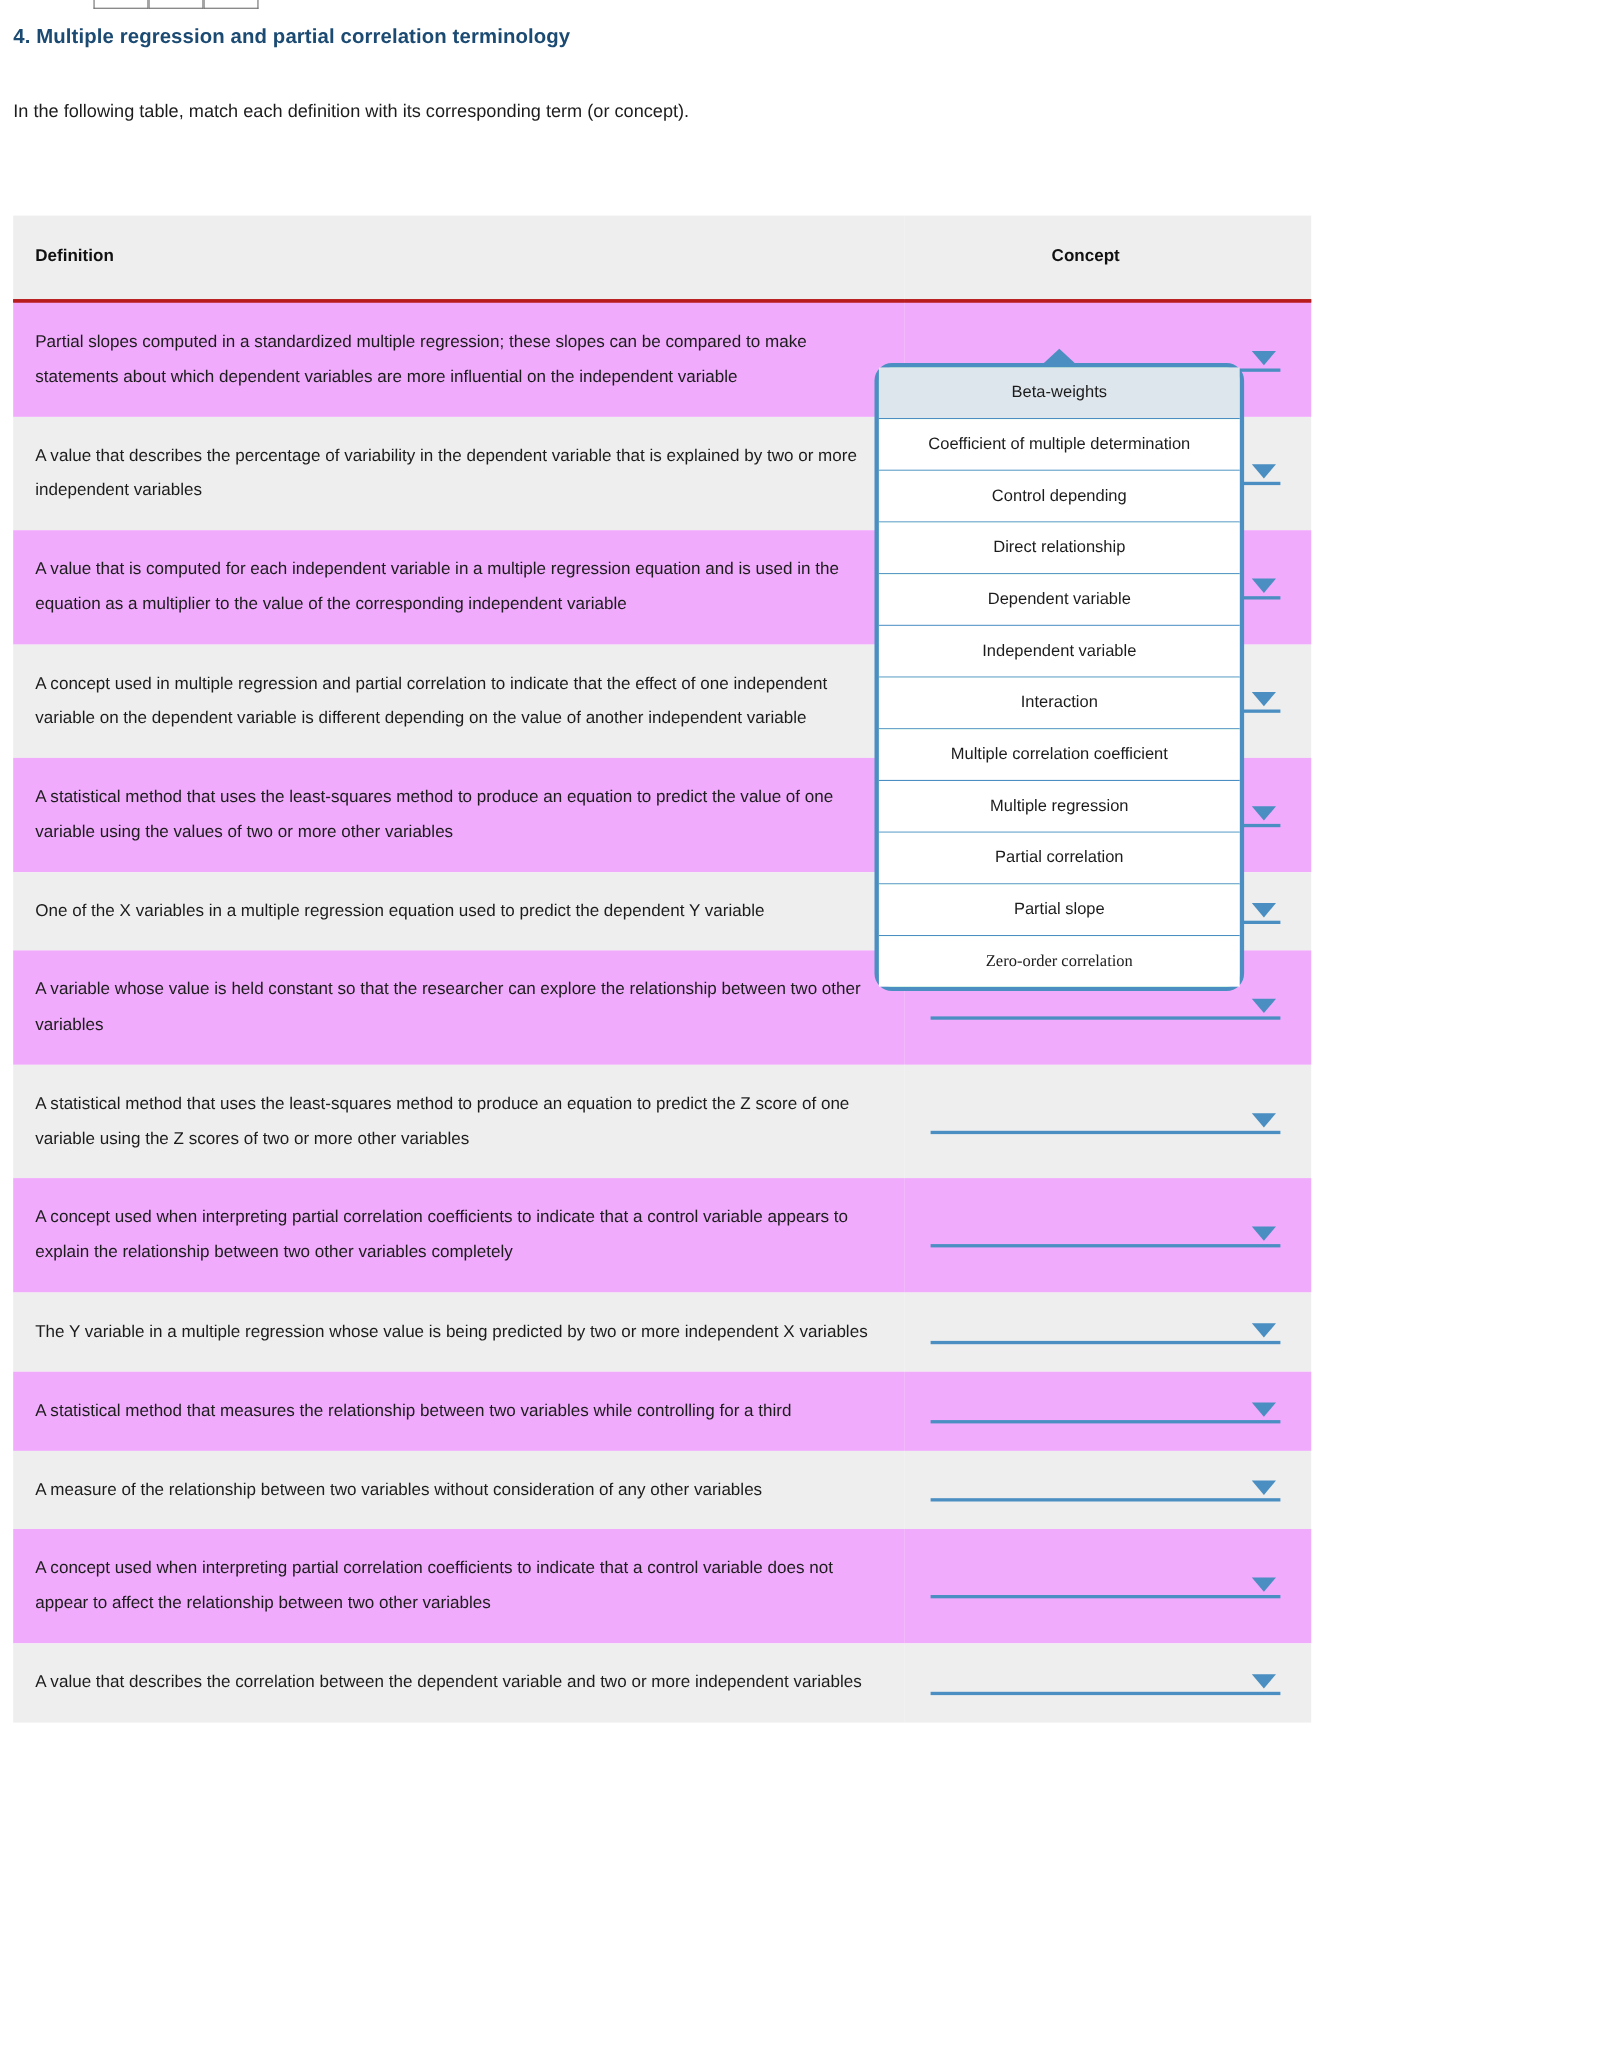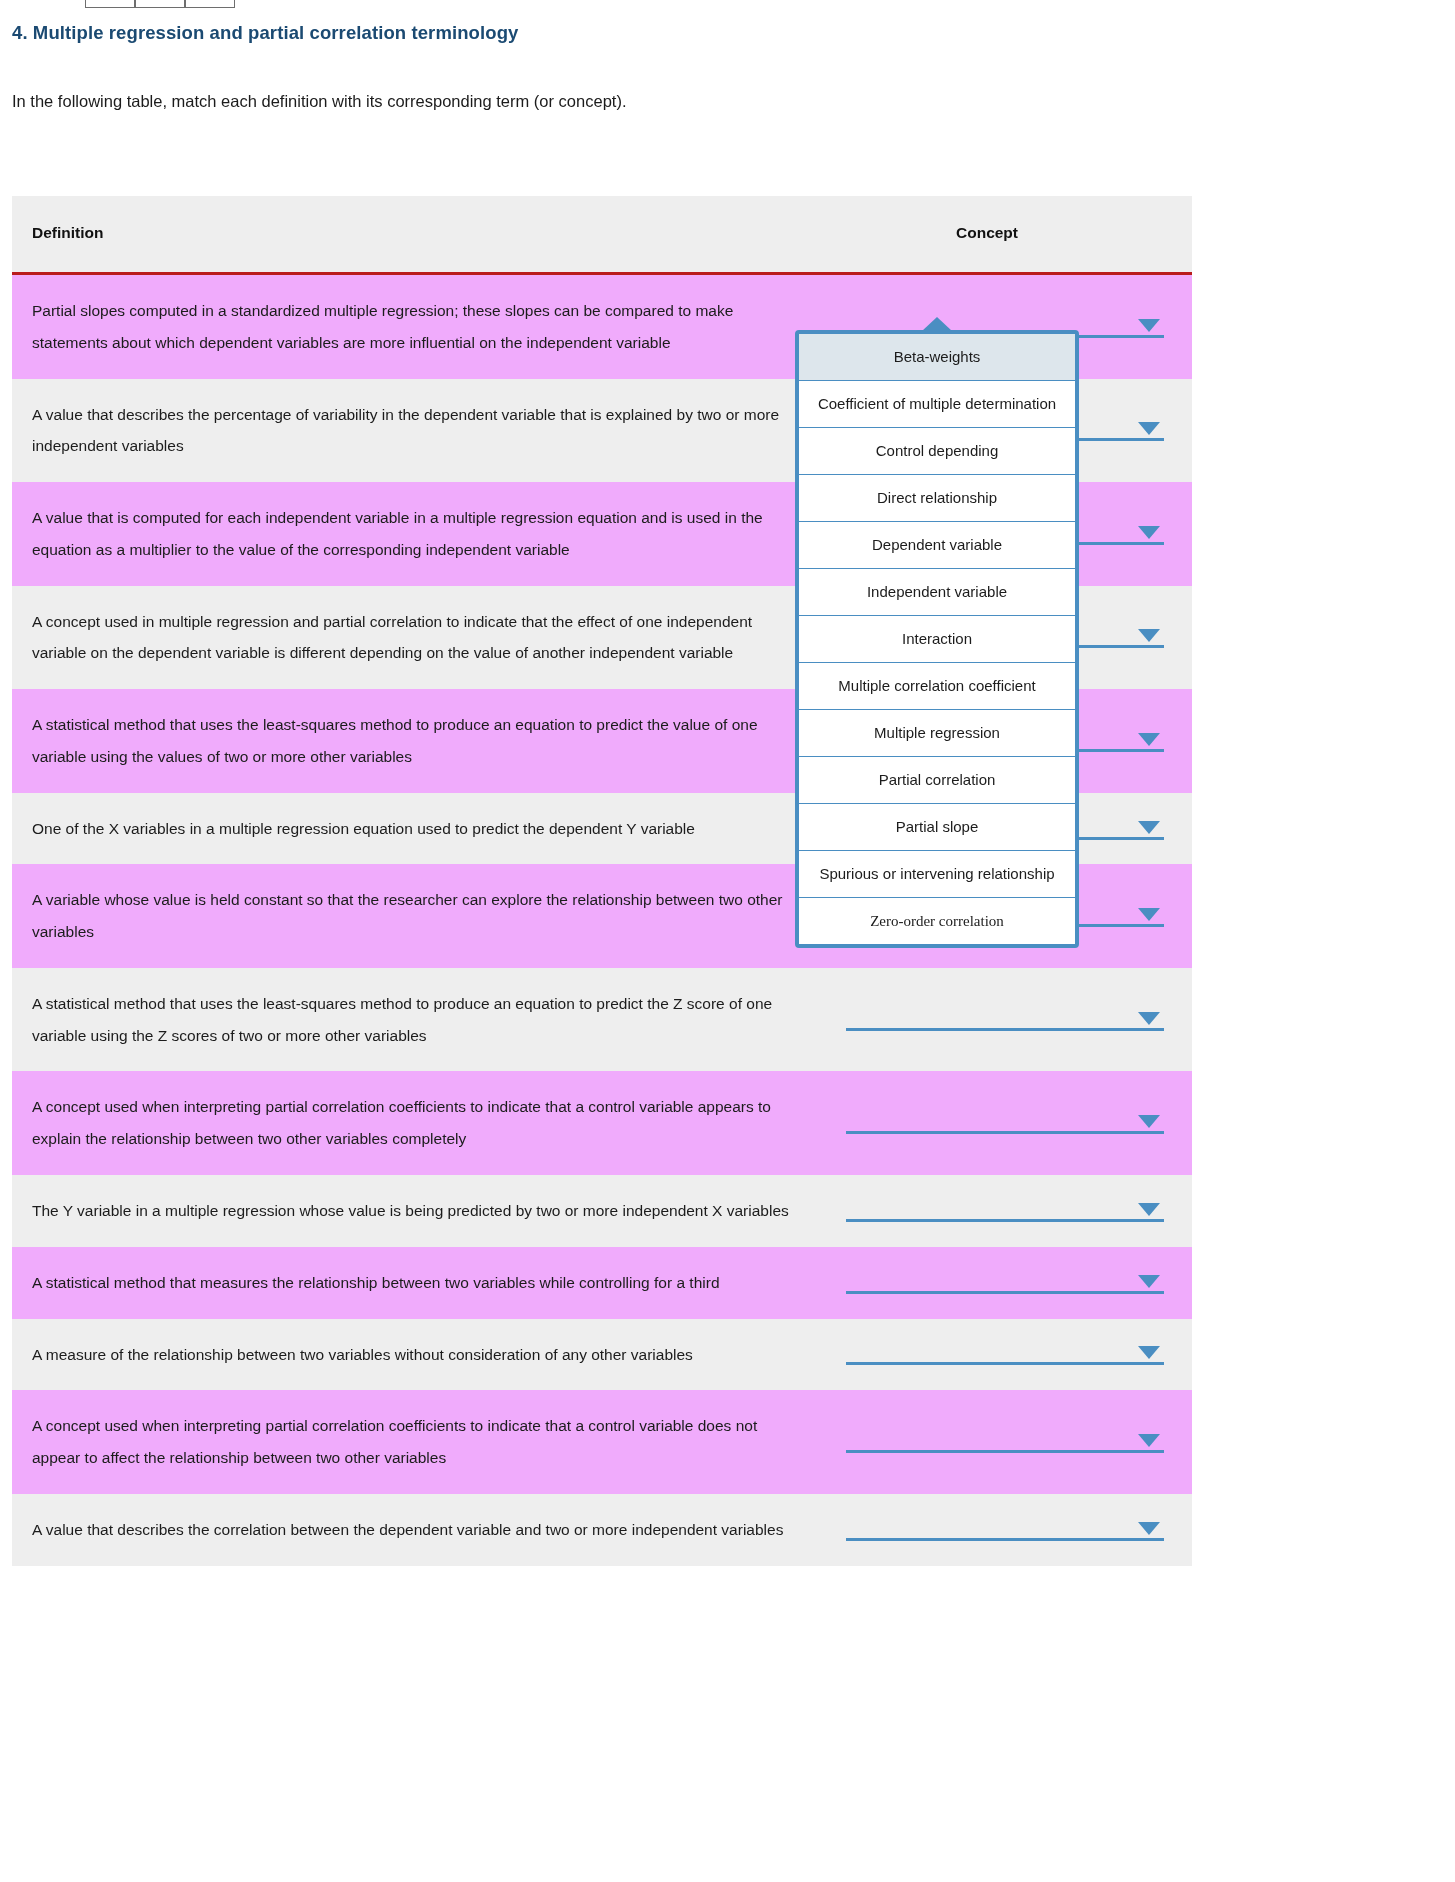--- a/index.html
+++ b/index.html
@@ -134,23 +134,23 @@
     color: #1c1c1c;
     white-space: nowrap;
     overflow: hidden;
   }
 
   
   .dropdown-panel {
     position: absolute;
     left: 795px;
     top: 330px;
-    width: 284px;
+    width: 336px;
     border: 4px solid #4a8ec2;
-    border-radius: 4px;
+    border-radius: 16px;
     background: #86efac;
     box-sizing: border-box;
     z-index: 40;
   }
   .dropdown-panel .pointer {
     position: absolute;
     top: -17px;
     left: 50%;
     transform: translateX(-50%);
     width: 0;
@@ -347,15 +347,14 @@
     <div class="dropdown-option">Coefficient of multiple determination</div>
     <div class="dropdown-option">Control depending</div>
     <div class="dropdown-option">Direct relationship</div>
     <div class="dropdown-option">Dependent variable</div>
     <div class="dropdown-option">Independent variable</div>
     <div class="dropdown-option">Interaction</div>
     <div class="dropdown-option">Multiple correlation coefficient</div>
     <div class="dropdown-option">Multiple regression</div>
     <div class="dropdown-option">Partial correlation</div>
     <div class="dropdown-option">Partial slope</div>
-    <div class="dropdown-option">Spurious or intervening relationship</div>
     <div class="dropdown-option">Zero-order correlation</div>
   </div>
 
 </body></html>

